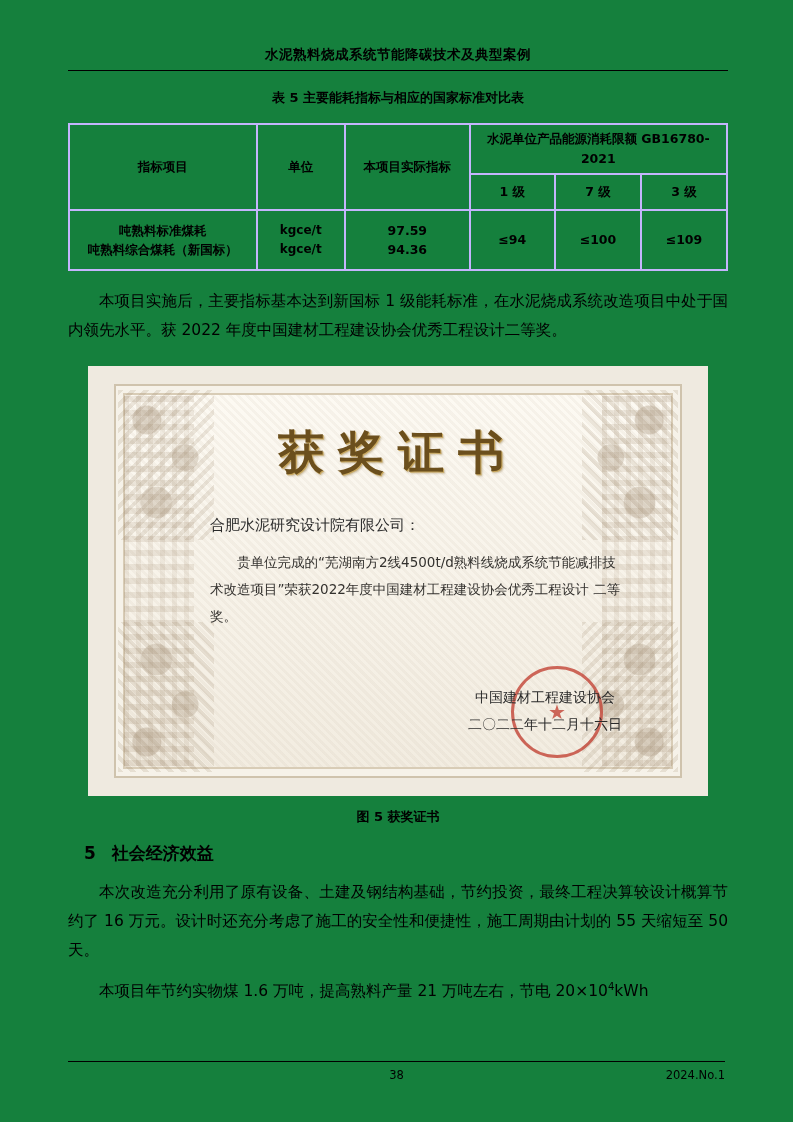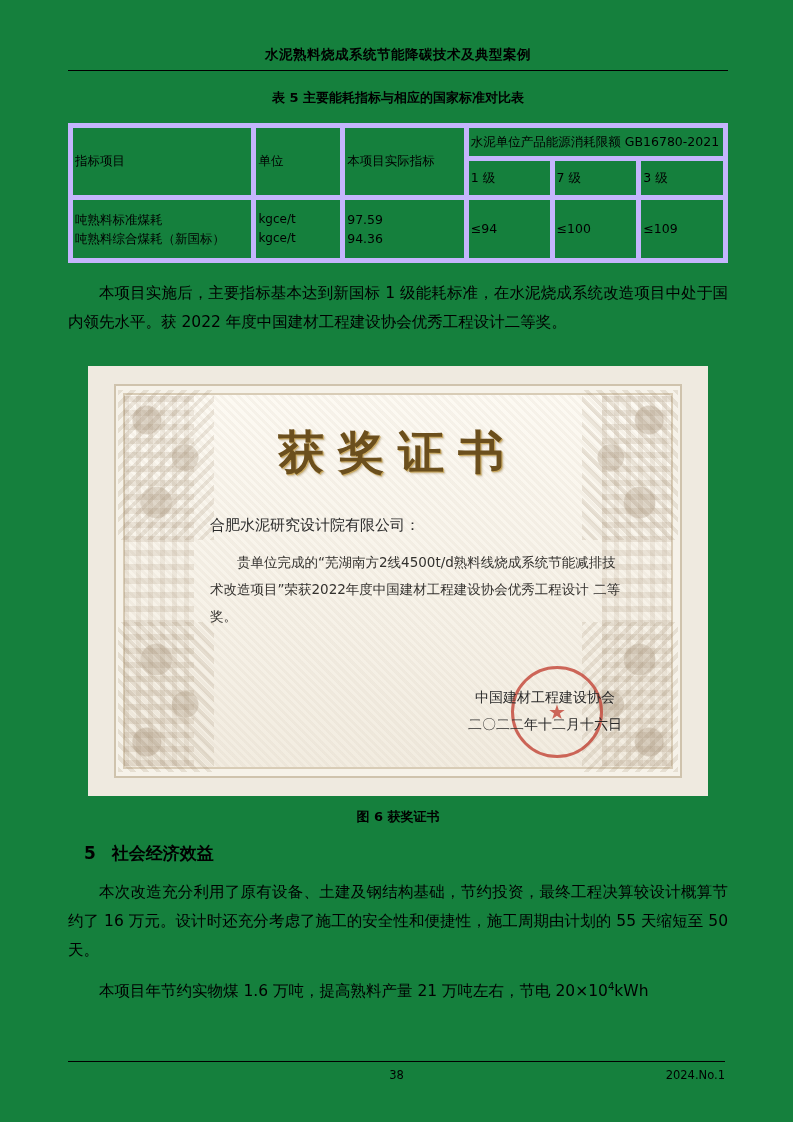--- a/index.html
+++ b/index.html
@@ -44,42 +44,43 @@
     font-weight: bold;
     margin-bottom: 16px;
   }
   table.spec {
     border-collapse: collapse;
     width: 100%;
     font-family: "DejaVu Sans", sans-serif;
     font-size: 12.5px;
   }
   table.spec td, table.spec th {
-    border: 5px solid #c4b5fd;
+    border: 2px solid #c4b5fd;
+    text-align: center;
     vertical-align: middle;
     padding: 4px 2px;
-    font-weight: normal;
+    font-weight: bold;
   }
   .cell-tall { height: 50px; }
   .row2 td { height: 26px; }
   .row3 td { height: 50px; line-height: 1.55; }
   .mono-sm { font-size: 12px; }
   p.body {
     font-size: 15.5px;
     line-height: 1.85;
     text-align: justify;
     margin: 13px 0 0 0;
     text-indent: 2em;
     font-family: "DejaVu Sans", sans-serif;
   }
   p.body.first { margin-top: 16px; }
 
   
   .cert-wrap {
-    margin: 30px 0 0 0;
+    margin: 22px 0 0 0;
     display: flex;
     justify-content: center;
   }
   .cert {
     position: relative;
     width: 620px;
     height: 430px;
     background: #efeae0;
     overflow: hidden;
   }
@@ -282,21 +283,21 @@
           <span class="star">★</span>
         </div>
 
         <div class="cert-signer">
           <div>中国建材工程建设协会</div>
           <div>二〇二二年十二月十六日</div>
         </div>
       </div>
     </div>
 
-    <div class="fig-caption">图 6  获奖证书</div>
+    <div class="fig-caption">图 5  获奖证书</div>
 
     <h2 class="section">
       <span class="num">5</span><span>社会经济效益</span>
     </h2>
 
     <p class="body">本次改造充分利用了原有设备、土建及钢结构基础，节约投资，最终工程决算较设计概算节约了 16 万元。设计时还充分考虑了施工的安全性和便捷性，施工周期由计划的 55 天缩短至 50 天。</p>
 
     <p class="body"><span>本项目年节约实物煤 1.6 万吨，提高熟料产量 21 万吨左右，节电 20×10</span><sup>4</sup><span>kWh</span></p>
 
   </div>

